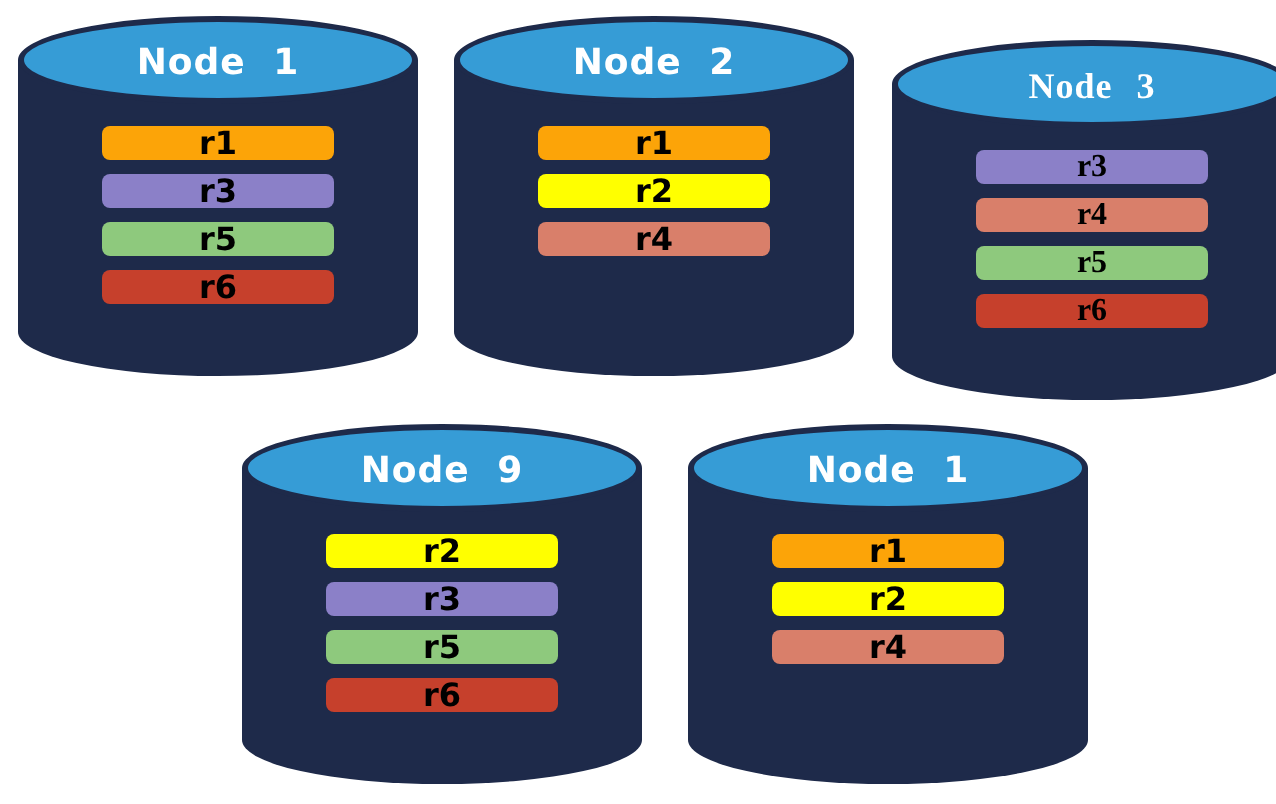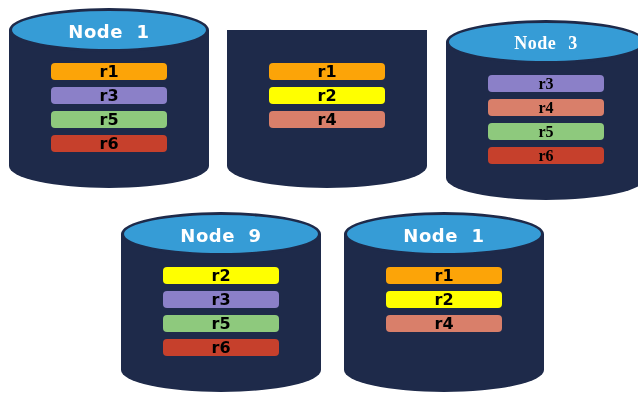--- a/index.html
+++ b/index.html
@@ -102,20 +102,23 @@
         <div class="bar" style="background: rgb(142, 201, 125);">
           <span>r5</span>
         </div>
         <div class="bar" style="background: rgb(198, 64, 44);">
           <span>r6</span>
         </div>
       </div>
   </div>
     <div class="cylinder pos-node-2">
     <div class="cyl-body"></div>
+    <div class="cyl-top">
+      <span class="node-label">Node 2</span>
+    </div>
     <div class="bars">
         <div class="bar" style="background: rgb(252, 164, 8);">
           <span>r1</span>
         </div>
         <div class="bar" style="background: rgb(255, 255, 0);">
           <span>r2</span>
         </div>
         <div class="bar" style="background: rgb(217, 127, 106);">
           <span>r4</span>
         </div>

